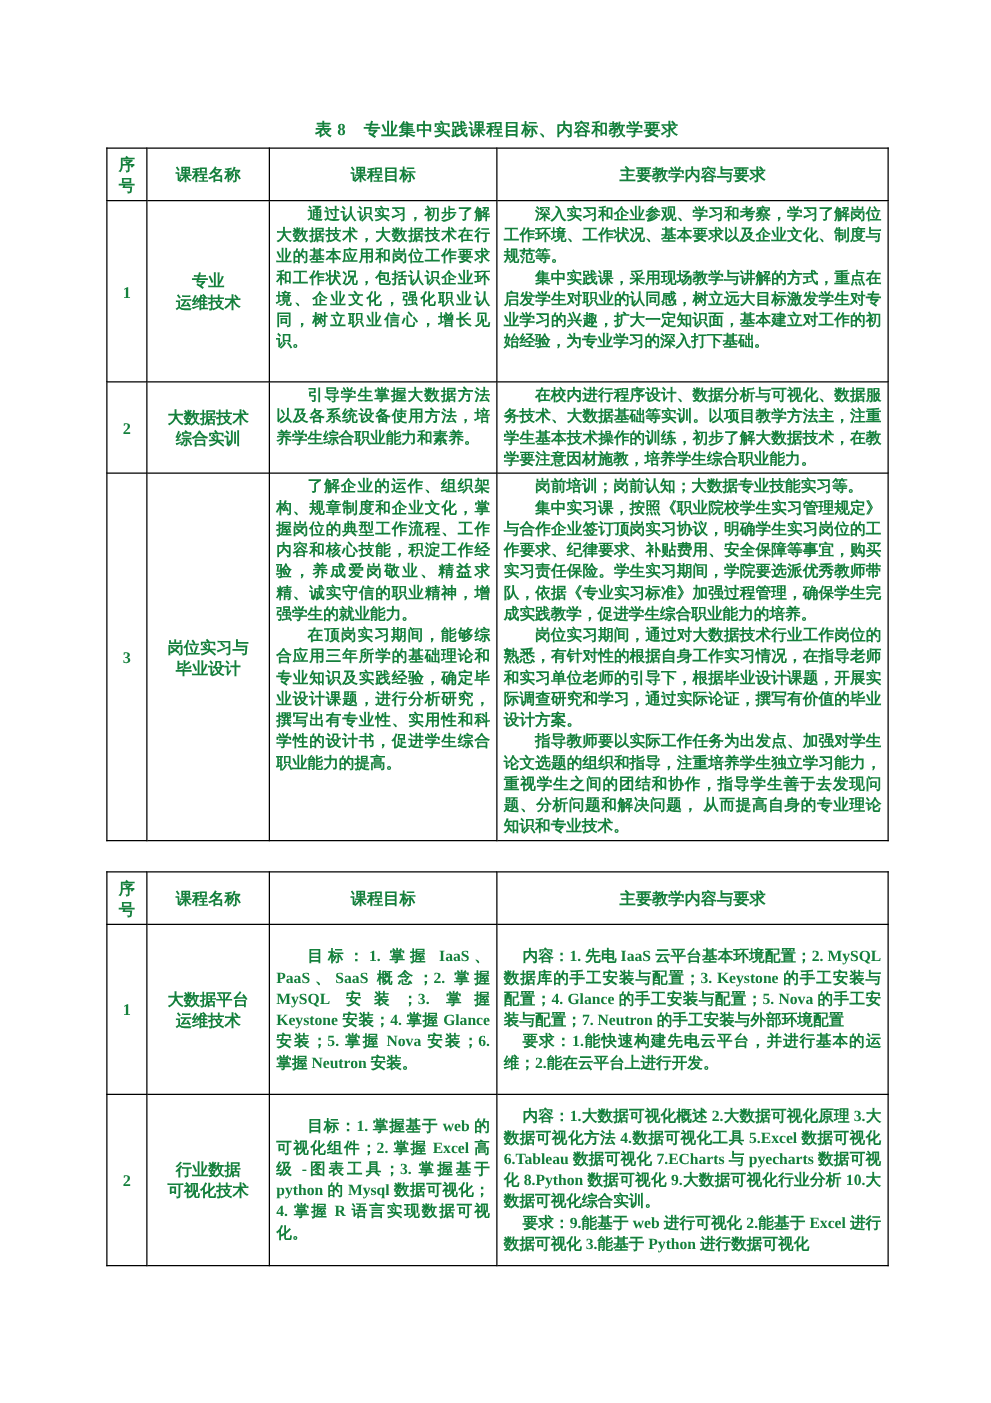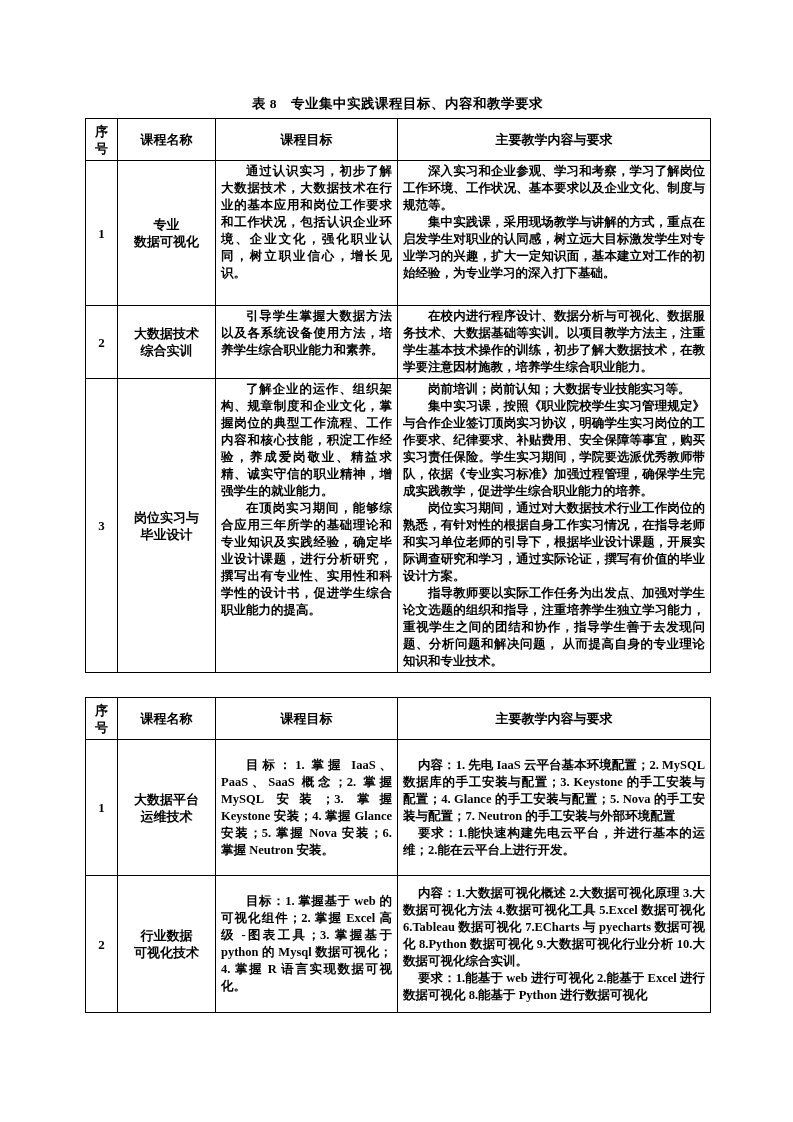--- a/index.html
+++ b/index.html
@@ -1,21 +1,21 @@
 <!DOCTYPE html>
 <html><head>
 <meta charset="utf-8">
 <style>
   * { margin:0; padding:0; box-sizing:border-box; }
   html,body { background:#ffffff; }
   .page {
     position:relative;
     width:793px; height:1122px;
     background:#ffffff;
-    color:#000000;
+    color:#15803d;
     font-family:"Liberation Serif","DejaVu Serif",serif;
     overflow:hidden;
   }
   .block { position:absolute; left:85px; width:625px; }
   .tbl-title {
     text-align:center;
     font-weight:bold;
     font-size:13.5px;
     line-height:16px;
     margin-bottom:6px;
@@ -58,21 +58,21 @@
         <tr style="height:42px">
           <th class="pre">序
 号</th>
           <th>课程名称</th>
           <th>课程目标</th>
           <th>主要教学内容与要求</th>
         </tr>
         <tr style="height:145px">
           <td class="c-no">1</td>
           <td class="c-name">专业
-数据可视化</td>
+运维技术</td>
           <td class="c-obj vtop">
               <p class="para">通过认识实习，初步了解大数据技术，大数据技术在行业的基本应用和岗位工作要求和工作状况，包括认识企业环境、企业文化，强化职业认同，树立职业信心，增长见识。</p>
             </td>
           <td class="c-main vtop">
               <p class="para">深入实习和企业参观、学习和考察，学习了解岗位工作环境、工作状况、基本要求以及企业文化、制度与规范等。</p>
               <p class="para">集中实践课，采用现场教学与讲解的方式，重点在启发学生对职业的认同感，树立远大目标激发学生对专业学习的兴趣，扩大一定知识面，基本建立对工作的初始经验，为专业学习的深入打下基础。</p>
             </td>
         </tr>
         <tr style="height:68px">
           <td class="c-no">2</td>
@@ -134,20 +134,20 @@
         </tr>
         <tr style="height:137px">
           <td class="c-no">2</td>
           <td class="c-name">行业数据
 可视化技术</td>
           <td class="c-obj vmid">
               <p class="para">目标：1. 掌握基于 web 的可视化组件；2. 掌握 Excel 高级 -图表工具；3. 掌握基于 python 的 Mysql 数据可视化；4. 掌握 R 语言实现数据可视化。</p>
             </td>
           <td class="c-main vmid indent-sm">
               <p class="para">内容：1.大数据可视化概述 2.大数据可视化原理 3.大数据可视化方法 4.数据可视化工具 5.Excel 数据可视化 6.Tableau 数据可视化 7.ECharts 与 pyecharts 数据可视化 8.Python 数据可视化 9.大数据可视化行业分析 10.大数据可视化综合实训。</p>
-              <p class="para">要求：1.能基于 web 进行可视化 2.能基于 Excel 进行数据可视化 8.能基于 Python 进行数据可视化</p>
+              <p class="para">要求：9.能基于 web 进行可视化 2.能基于 Excel 进行数据可视化 3.能基于 Python 进行数据可视化</p>
             </td>
         </tr>
       </tbody>
     </table>
   </section>
 
 </div>
 
 </body></html>

